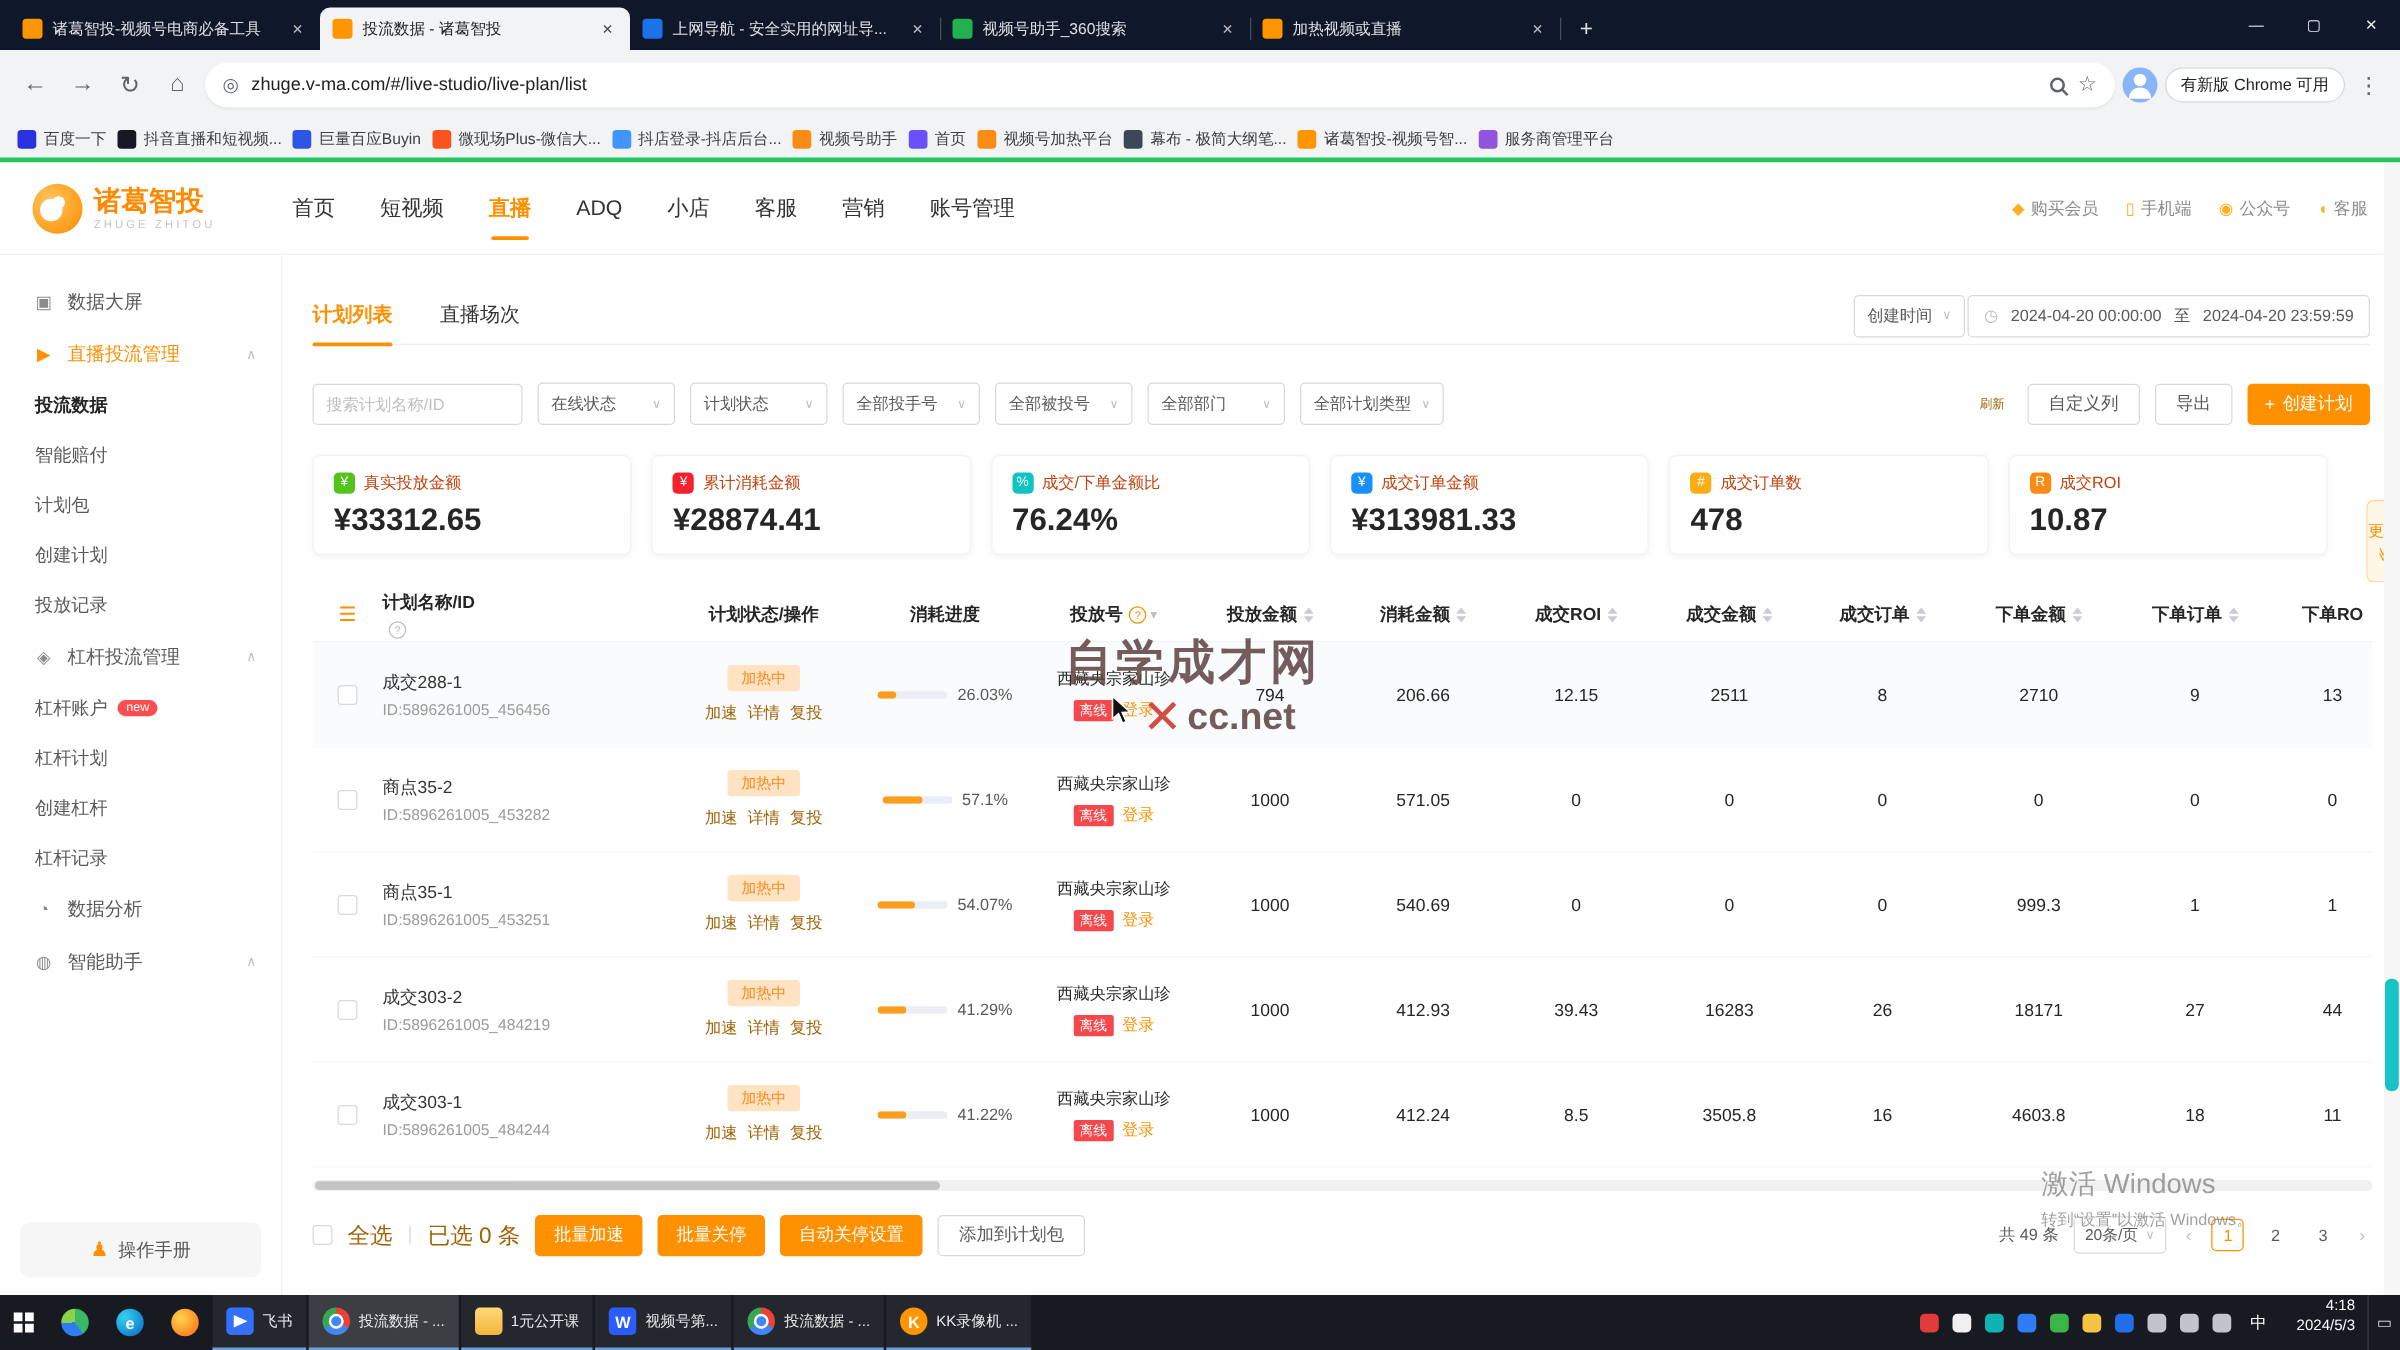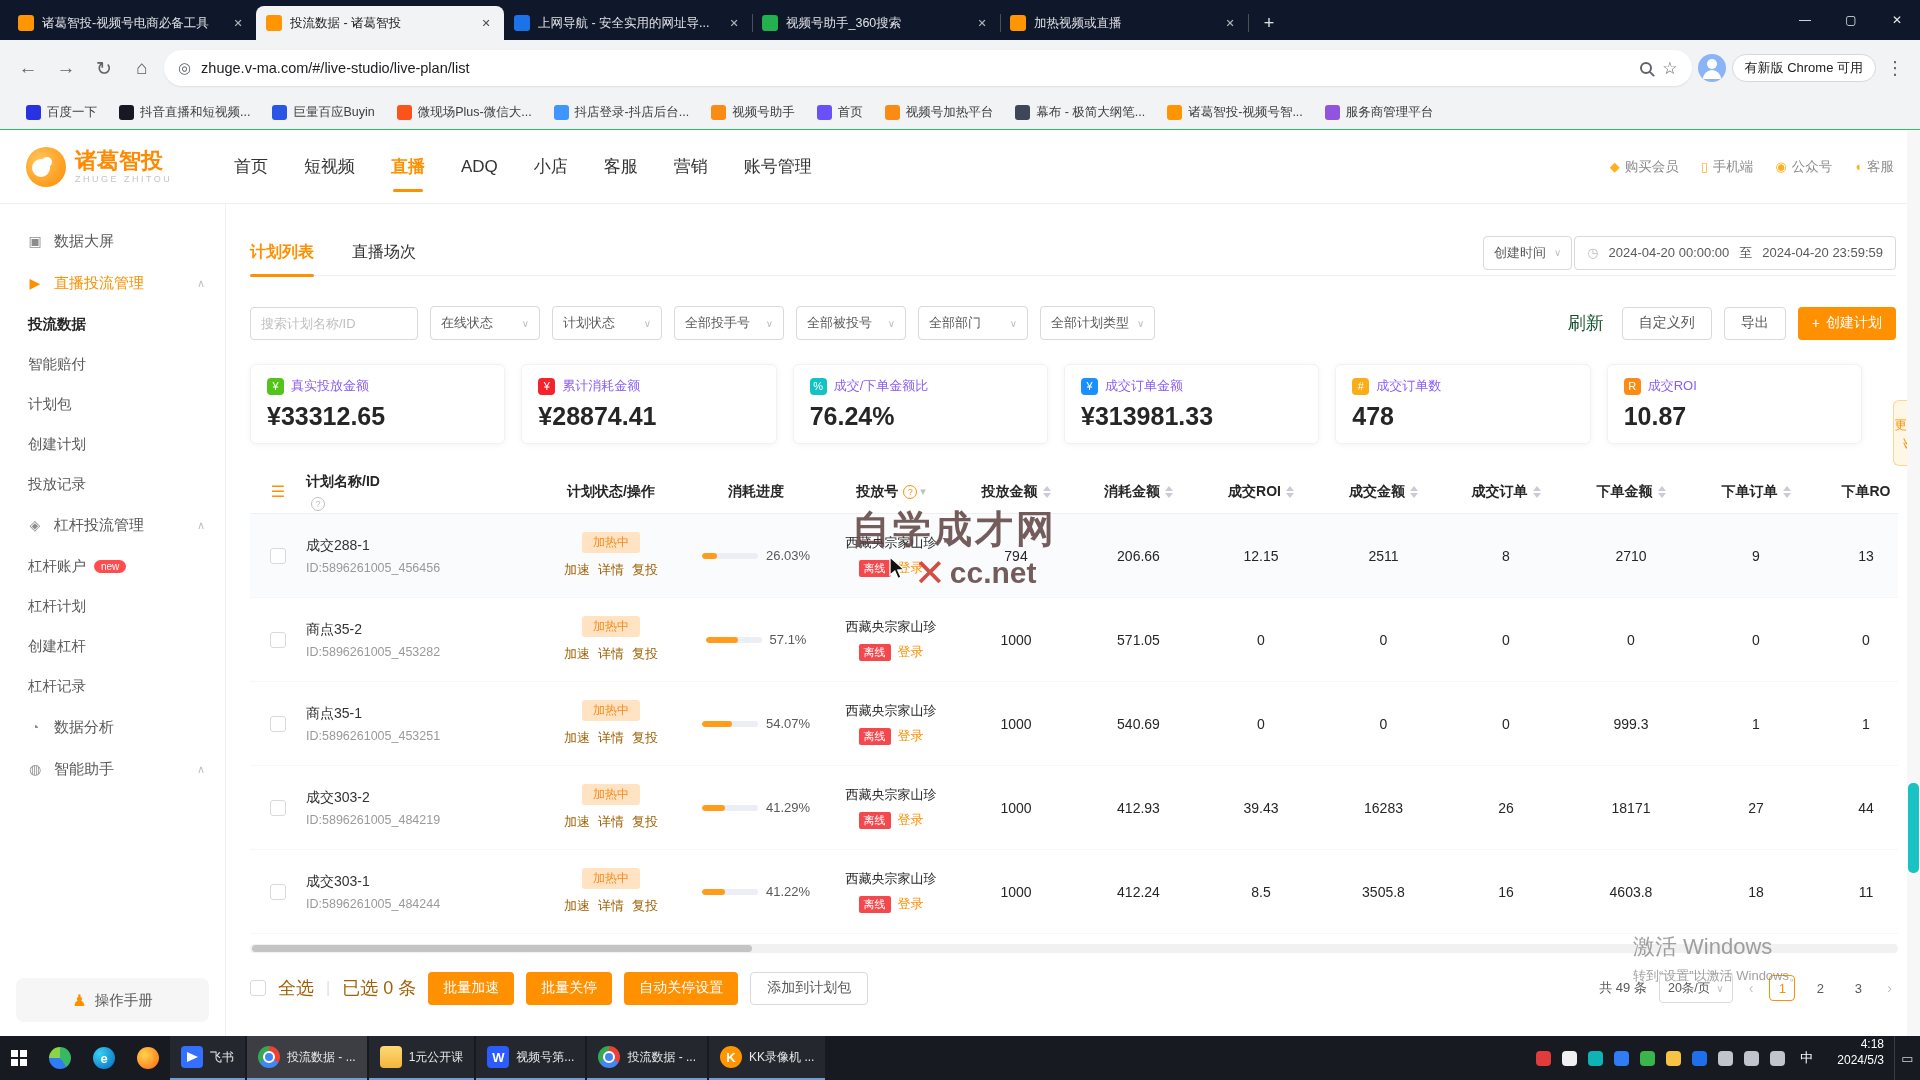--- a/index.html
+++ b/index.html
@@ -33,22 +33,22 @@
   .mag::after { content:""; position:absolute; width:2px; height:6px; background:#5f6368; right:-3px; bottom:-5px; transform:rotate(-45deg); }
   .star { color:#5f6368; font-size:17px; }
   .avatar { width:28px; height:28px; border-radius:50%; background:#8ab4f8; position:relative; flex:0 0 28px; }
   .avatar::before { content:""; position:absolute; width:10px; height:10px; border-radius:50%; background:#fff; left:9px; top:5px; }
   .avatar::after { content:""; position:absolute; width:18px; height:9px; border-radius:9px 9px 0 0; background:#fff; left:5px; bottom:3px; }
   .update-pill { height:28px; border:1px solid #d5d9de; background:#fff; border-radius:14px; display:flex;
                  align-items:center; padding:0 12px; font-size:13px; color:#202124; white-space:nowrap; }
   .menu-dots { color:#5f6368; font-size:18px; width:26px; text-align:center; }
 
   
-  .bookmarks { height:34px; background:#f1f3f4; border-bottom:1px solid #22c55e; display:flex; align-items:center;
-               padding:0 26px; gap:22px; overflow:hidden; }
+  .bookmarks { height:34px; background:#f1f3f4; border-bottom:4px solid #22c55e; display:flex; align-items:center;
+               padding:0 14px; gap:9px; overflow:hidden; }
   .bm { display:flex; align-items:center; gap:6px; white-space:nowrap; }
   .bm-ico { width:15px; height:15px; border-radius:3px; flex:0 0 15px; }
   .bm-label { font-size:12.5px; color:#3c4043; }
 
   
   .app-header { height:74px; background:#fff; border-bottom:1px solid #f0f0f0; display:flex; align-items:center; padding:0 26px; }
   .logo { display:flex; align-items:center; gap:9px; width:190px; flex:0 0 auto; }
   .logo-mark { width:40px; height:40px; border-radius:50%; background:radial-gradient(circle at 35% 35%, #ffc65c, #ff8a00); position:relative; }
   .logo-mark::after { content:""; position:absolute; width:18px; height:18px; border-radius:50%; background:#fff; left:6px; top:12px;
                       box-shadow:6px -6px 0 -4px #fff; }
@@ -91,33 +91,33 @@
               padding:0 12px; font-size:13px; color:#595959; }
   .clock-ico { color:#bfbfbf; font-size:13px; }
 
   
   .filter-row { margin-top:22px; height:50px; display:flex; align-items:center; gap:12px; }
   .search-input { width:168px; height:33px; border:1px solid #d9d9d9; border-radius:4px; padding:0 10px;
                   font-size:13px; color:#333; font-family:inherit; outline:none; }
   .search-input::placeholder { color:#bfbfbf; }
   .f-sel { min-width:110px; justify-content:space-between; }
   .f-spacer { flex:1; }
-  .refresh-link { color:#14532d; font-size:18px; margin-right:6px; }
+  .refresh-link { color:#a16207; font-size:10px; margin-right:6px; }
   .btn-plain { height:33px; border:1px solid #d9d9d9; border-radius:4px; background:#fff; padding:0 16px;
                font-size:14px; color:#595959; display:flex; align-items:center; }
   .btn-primary { height:33px; border-radius:4px; background:#ff9000; padding:0 14px; font-size:14px; color:#fff;
                  display:flex; align-items:center; gap:6px; }
 
   
   .stats-row { margin-top:16px; display:flex; gap:16px; padding-right:34px; }
   .stat-card { flex:1; height:80px; background:#fff; border:1px solid #f2f2f2; border-radius:6px;
                box-shadow:0 1px 6px rgba(0,0,0,.05); padding:12px 16px; }
   .stat-head { display:flex; align-items:center; gap:7px; }
   .stat-ico { width:17px; height:17px; border-radius:4px; color:#fff; font-size:11px; display:flex; align-items:center; justify-content:center; }
-  .stat-label { font-size:13px; color:#8b5cf6; white-space:nowrap; }
+  .stat-label { font-size:13px; color:#c2410c; white-space:nowrap; }
   .stat-value { font-size:25px; font-weight:bold; color:#262626; margin-top:7px; }
   .more-tab { position:absolute; right:0; top:196px; width:27px; height:66px; background:#fff7e6; border:1px solid #ffd591;
               border-right:none; border-radius:6px 0 0 6px; color:#ff9000; font-size:12.5px; display:flex; flex-direction:column;
               align-items:center; justify-content:center; gap:3px; }
   .more-tab .more-arrow { transform:rotate(90deg); font-size:11px; }
 
   
   .tablewrap { margin-top:26px; width:1648px; overflow:hidden; }
   .thead, .tr { display:flex; align-items:center; }
   .thead { height:44px; border-bottom:1px solid #f0f0f0; font-size:14px; font-weight:bold; color:#262626; }

